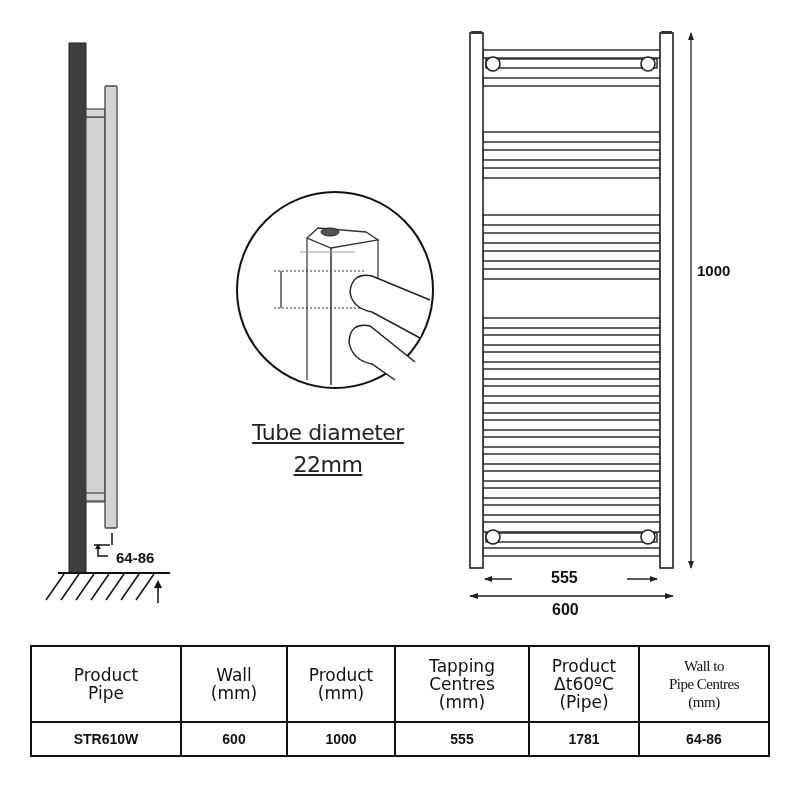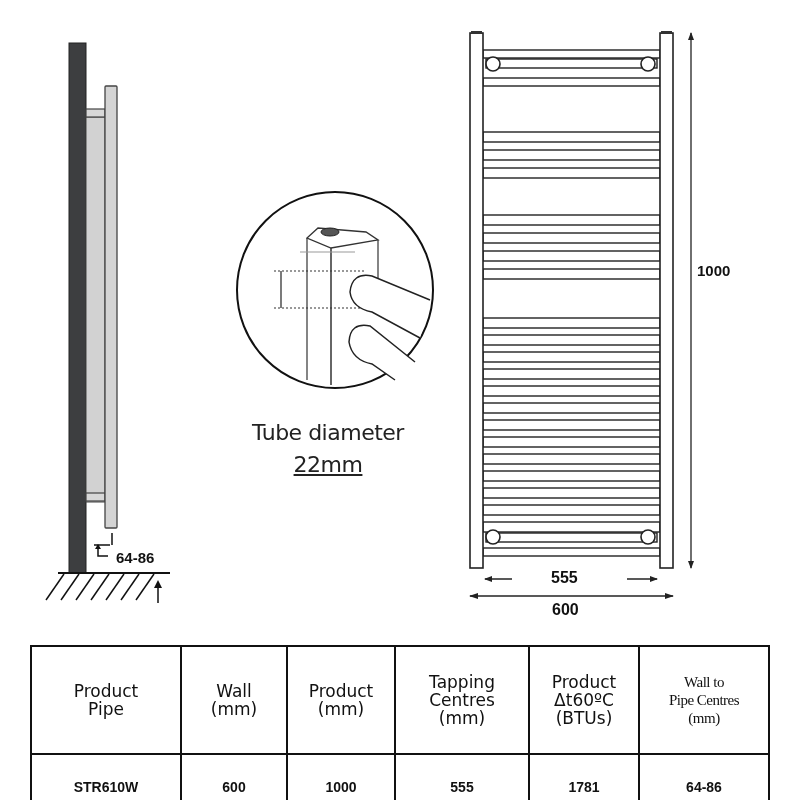--- a/index.html
+++ b/index.html
@@ -1,21 +1,21 @@
 <!DOCTYPE html>
 <html><head>
 <meta charset="utf-8">
 <style>
   html, body { margin:0; padding:0; background:#ffffff; }
   body { width:800px; height:800px; position:relative; overflow:hidden; font-family:"Liberation Sans", sans-serif; }
   #diagram { position:absolute; left:0; top:0; width:800px; height:630px; }
   .lbl { position:absolute; font-weight:bold; color:#111; font-family:"Liberation Sans", sans-serif; }
   .tube-caption { position:absolute; left:228px; width:200px; text-align:center; color:#222; font-family:"DejaVu Sans", sans-serif; font-size:22px; letter-spacing:-0.5px; }
   table.spec { position:absolute; left:30px; top:645px; width:738px; border-collapse:collapse; table-layout:fixed; }
-  table.spec th, table.spec td { border:2px solid #111; text-align:center; color:#111; padding:16px; }
+  table.spec th, table.spec td { border:2px solid #111; text-align:center; color:#111; padding:0; }
   table.spec th { font-family:"DejaVu Sans", sans-serif; font-weight:normal; font-size:17px; line-height:18px; height:74px; }
   table.spec td { font-family:"Liberation Sans", sans-serif; font-weight:bold; font-size:14px; height:32px;text-align:center; }
   table.spec th.narrow { font-size:15px; letter-spacing:-0.5px;font-family:Liberation Serif, serif; }
 </style>
 </head>
 <body>
 
 <div id="diagram">
   <svg width="800" height="630" viewBox="0 0 800 630" xmlns="http://www.w3.org/2000/svg">
 
@@ -124,21 +124,21 @@
     </g>
 
     <g>
       <line x1="470" y1="596" x2="673" y2="596" stroke="#222" stroke-width="1.4"></line>
       <path d="M478 593 L469 596 L478 599 Z" fill="#222"></path>
       <path d="M665 593 L674 596 L665 599 Z" fill="#222"></path>
     </g>
   </svg>
 
   <div class="lbl" style="left:116px; top:549px; font-size:15px;">64-86</div>
-  <div class="tube-caption" style="top:420px;">Tube diameter</div>
+  <div class="tube-caption" style="top:420px;text-decoration:underline;">Tube diameter</div>
   <div class="tube-caption" style="top:452px;text-decoration:underline;">22mm</div>
   <div class="lbl" style="left:697px; top:262px; font-size:15px;">1000</div>
   <div class="lbl" style="left:551px; top:569px; font-size:16px;">555</div>
   <div class="lbl" style="left:552px; top:601px; font-size:16px;">600</div>
 </div>
 
 <table class="spec">
   <colgroup>
     <col style="width:150px">
       <col style="width:106px">
@@ -146,21 +146,21 @@
       <col style="width:134px">
       <col style="width:110px">
       <col style="width:130px">
   </colgroup>
   <thead>
     <tr>
       <th><span>Product</span><br><span>Pipe</span></th>
       <th><span>Wall</span><br><span>(mm)</span></th>
       <th><span>Product</span><br><span>(mm)</span></th>
       <th><span>Tapping</span><br><span>Centres</span><br><span>(mm)</span></th>
-      <th><span>Product</span><br><span>Δt60ºC</span><br><span>(BTUs)</span></th>
+      <th><span>Product</span><br><span>Δt60ºC</span><br><span>(Pipe)</span></th>
       <th class="narrow"><span>Wall to</span><br><span>Pipe Centres</span><br><span>(mm)</span></th>
     </tr>
   </thead>
   <tbody>
     <tr>
       <td>STR610W</td>
       <td>600</td>
       <td>1000</td>
       <td>555</td>
       <td>1781</td>

